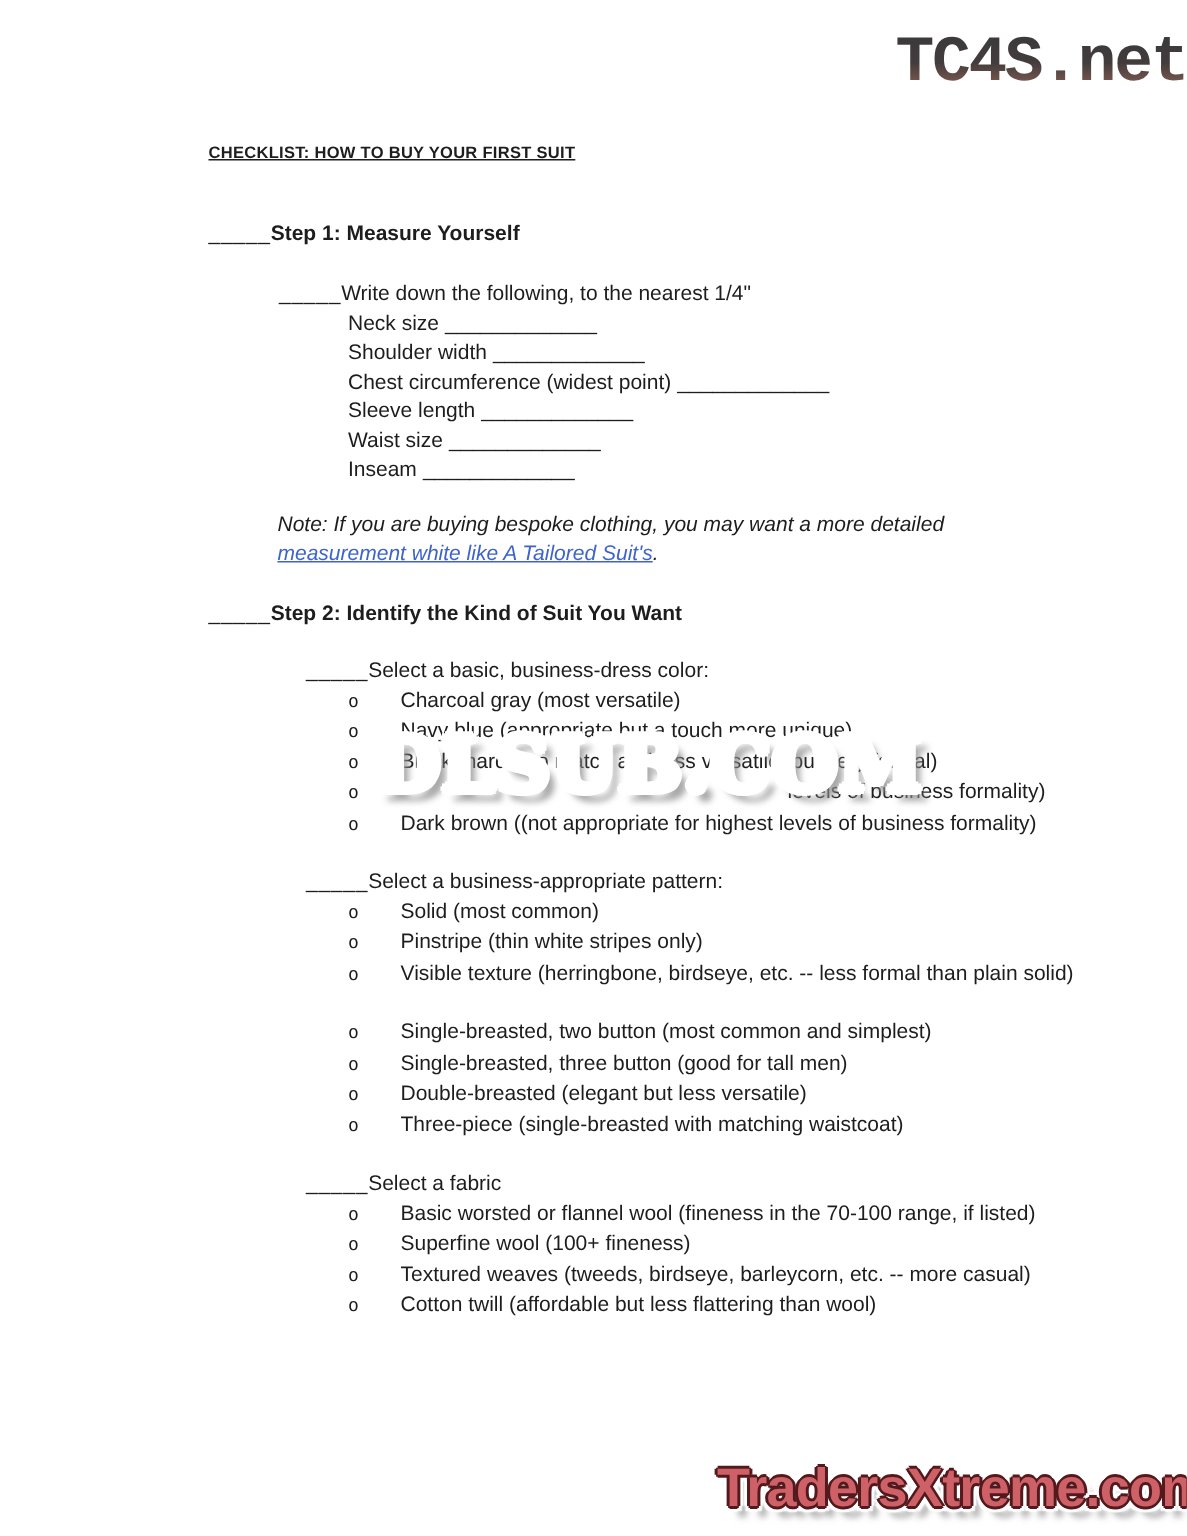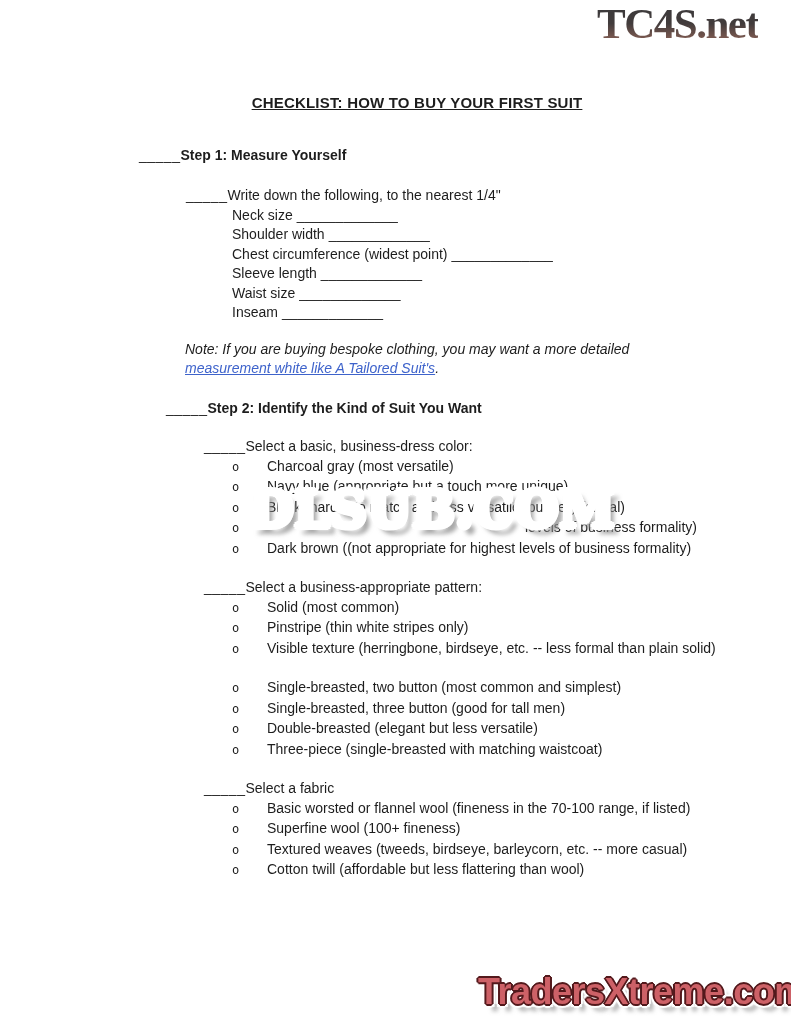--- a/index.html
+++ b/index.html
@@ -7,45 +7,45 @@
     width:791px;height:1024px;position:relative;overflow:hidden;
     background:#ffffff;
     font-family:"Liberation Sans",sans-serif;
     color:#1d1d1d;
   }
   .content{
     position:absolute;left:139px;top:93px;width:582px;
     font-size:14px;line-height:19.5px;
   }
   .title{
-    width:556px;text-align:center;font-weight:bold;font-size:15px;
+    width:556px;text-align:left;font-weight:bold;font-size:11px;
     text-decoration:underline;letter-spacing:0.2px;
   }
   .step-heading{margin-top:33px;font-size:14px;}
   .step-heading .head-txt{font-weight:bold;}
   .blank-prefix{letter-spacing:0.5px;}
   .task{margin-left:47px;margin-top:21px;}
   .fields{margin-left:93px;}
   .field .blank{margin-left:4px;}
   .note{margin-left:46px;margin-top:17px;font-style:italic;max-width:500px;}
   .note-link{color:#3e63cb;text-decoration:underline;cursor:pointer;}
   .group{margin-top:19px;}
   .group-label{margin-left:65px;}
   .opts{margin-left:93px;}
   .opt .bullet{
     display:inline-block;width:35px;
     font-family:"DejaVu Sans Mono",monospace;font-size:12px;color:#1d1d1d;
   }
   .ob-gap{display:inline-block;width:258px;}
-  .step2-heading{margin-top:20px;margin-left:27px;}
+  .step2-heading{margin-top:20px;}
 
   
   .wm-tc4s{
-    position:absolute;top:2px;left:597px;z-index:5;
-    font-family:Liberation Serif, serif;font-weight:bold;
+    position:absolute;top:20px;left:597px;z-index:5;
+    font-family:Liberation Mono, monospace;font-weight:bold;
     font-size:43px;line-height:1;letter-spacing:-1.5px;
     background:linear-gradient(180deg,#3a393b 0%,#423c3c 50%,#7b5950 85%,#8d6a60 100%);
     -webkit-background-clip:text;background-clip:text;color:transparent;
   }
   .wm-dlsub{
     position:absolute;top:485px;left:250px;z-index:6;
     font-family:"DejaVu Serif",serif;font-weight:bold;
     font-size:50px;line-height:1;letter-spacing:1px;
     background:linear-gradient(180deg,#e23b40 0%,#d2242a 45%,#a8181d 100%);
     -webkit-background-clip:text;background-clip:text;color:transparent;

